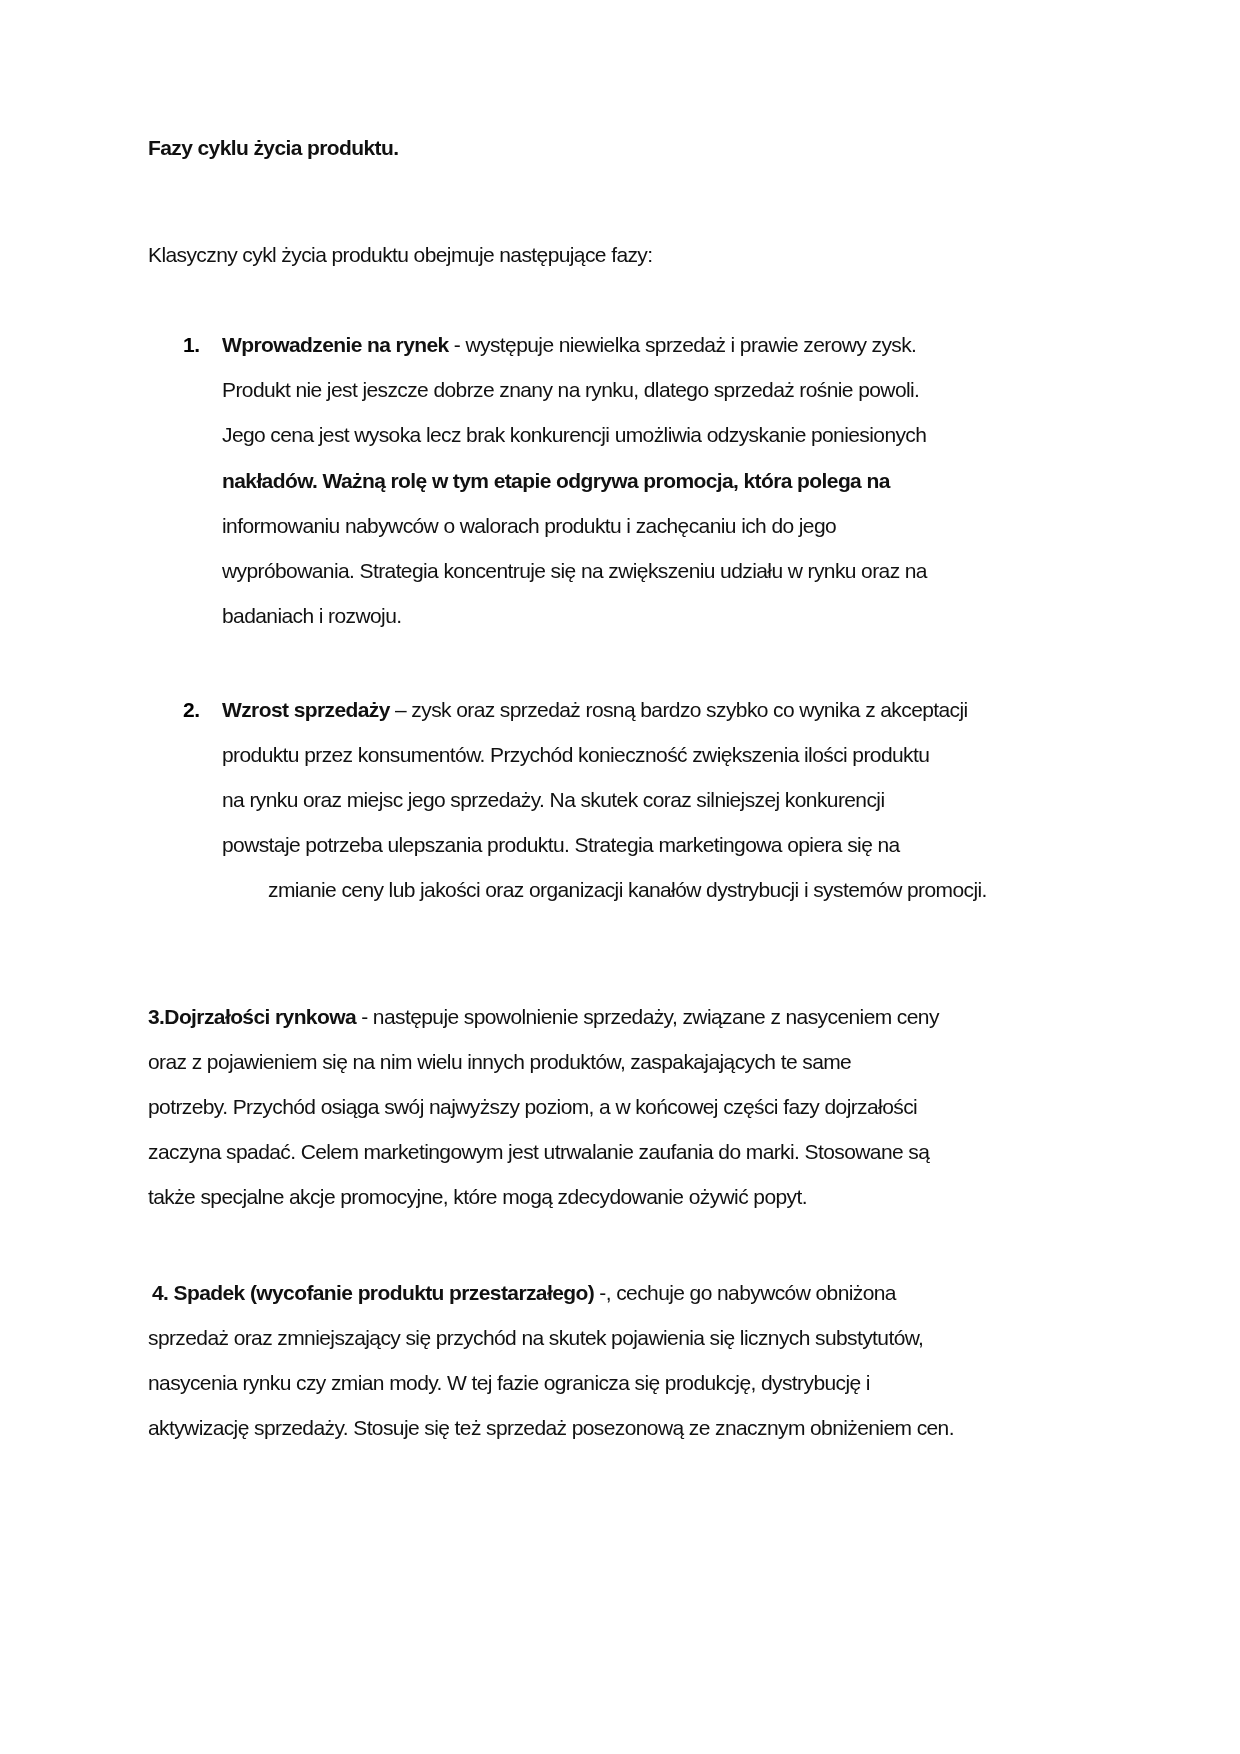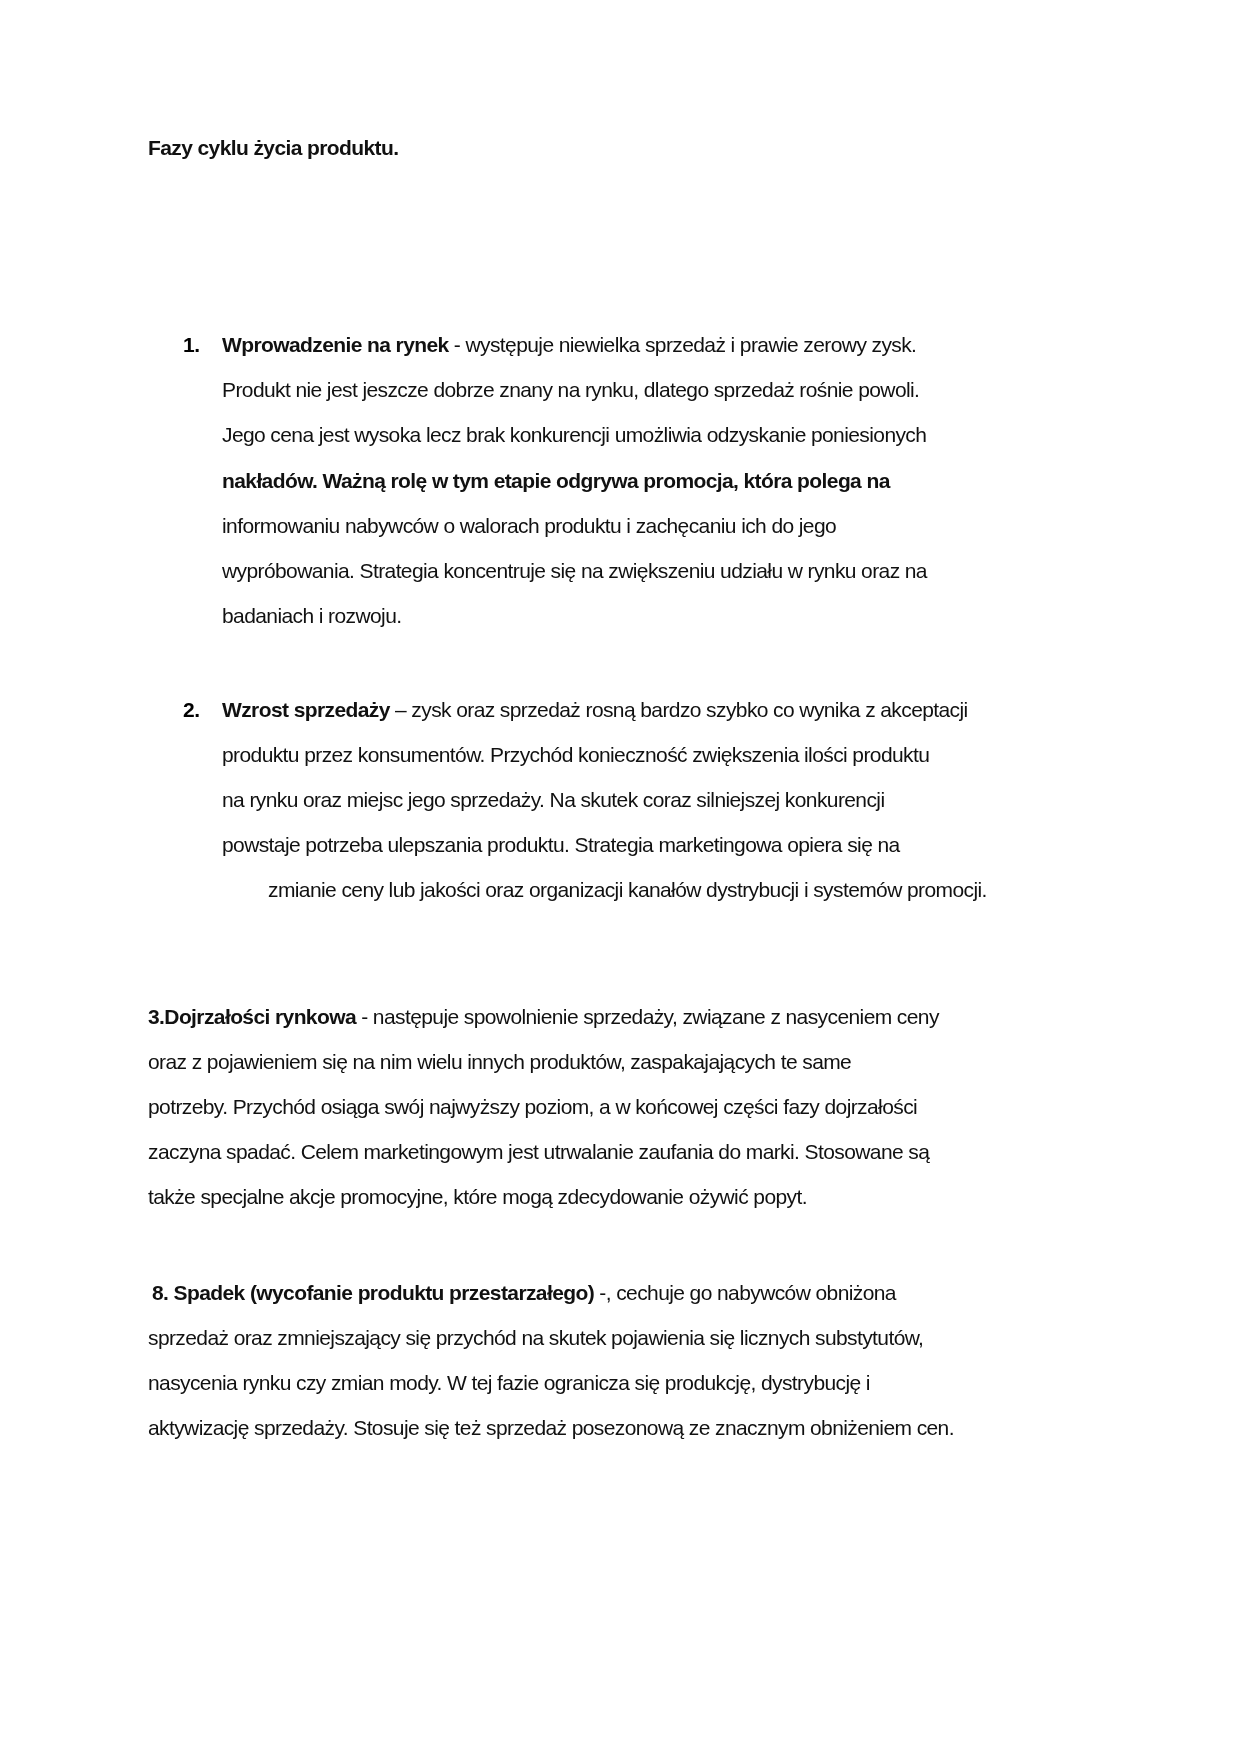--- a/index.html
+++ b/index.html
@@ -18,20 +18,21 @@
     .b { font-weight: bold; }
     .num { position: absolute; font-weight: bold; font-size: 21px; line-height: 28px; letter-spacing: -0.4px; }
   </style>
 </head>
 <body>
 
 <div class="page">
 
   <div class="line b" style="left:148px; top:134px;">Fazy cyklu życia produktu.</div>
 
+  <div class="line" style="left:148px; top:241px;">Klasyczny cykl życia produktu obejmuje następujące fazy:</div>
 
   <div>
     <div class="num" style="left:183px; top:331px;">1.</div>
     <div class="line" style="left:222px; top:331px;"><span class="b">Wprowadzenie na rynek</span><span> - występuje niewielka sprzedaż i prawie zerowy zysk.</span></div>
     <div class="line" style="left:222px; top:376px;">Produkt nie jest jeszcze dobrze znany na rynku, dlatego sprzedaż rośnie powoli.</div>
     <div class="line" style="left:222px; top:421px;">Jego cena jest wysoka lecz brak konkurencji umożliwia odzyskanie poniesionych</div>
     <div class="line" style="left:222px; top:467px;font-weight:bold;">nakładów. Ważną rolę w tym etapie odgrywa promocja, która polega na</div>
     <div class="line" style="left:222px; top:512px;">informowaniu nabywców o walorach produktu i zachęcaniu ich do jego</div>
     <div class="line" style="left:222px; top:557px;">wypróbowania. Strategia koncentruje się na zwiększeniu udziału w rynku oraz na</div>
     <div class="line" style="left:222px; top:602px;">badaniach i rozwoju.</div>
@@ -48,19 +49,19 @@
 
   <div>
     <div class="line" style="left:148px; top:1003px;"><span class="b">3.Dojrzałości rynkowa</span><span> - następuje spowolnienie sprzedaży, związane z nasyceniem ceny</span></div>
     <div class="line" style="left:148px; top:1048px;">oraz z pojawieniem się na nim wielu innych produktów, zaspakajających te same</div>
     <div class="line" style="left:148px; top:1093px;">potrzeby. Przychód osiąga swój najwyższy poziom, a w końcowej części fazy dojrzałości</div>
     <div class="line" style="left:148px; top:1138px;">zaczyna spadać. Celem marketingowym jest utrwalanie zaufania do marki. Stosowane są</div>
     <div class="line" style="left:148px; top:1183px;text-align:right;">także specjalne akcje promocyjne, które mogą zdecydowanie ożywić popyt.</div>
   </div>
 
   <div>
-    <div class="line" style="left:152px; top:1279px;"><span class="b">8. Spadek (wycofanie produktu przestarzałego)</span><span> -, cechuje go nabywców obniżona</span></div>
+    <div class="line" style="left:152px; top:1279px;"><span class="b">4. Spadek (wycofanie produktu przestarzałego)</span><span> -, cechuje go nabywców obniżona</span></div>
     <div class="line" style="left:148px; top:1324px;">sprzedaż oraz zmniejszający się przychód na skutek pojawienia się licznych substytutów,</div>
     <div class="line" style="left:148px; top:1369px;">nasycenia rynku czy zmian mody. W tej fazie ogranicza się produkcję, dystrybucję i</div>
     <div class="line" style="left:148px; top:1414px;">aktywizację sprzedaży. Stosuje się też sprzedaż posezonową ze znacznym obniżeniem cen.</div>
   </div>
 
 </div>
 
 </body></html>

